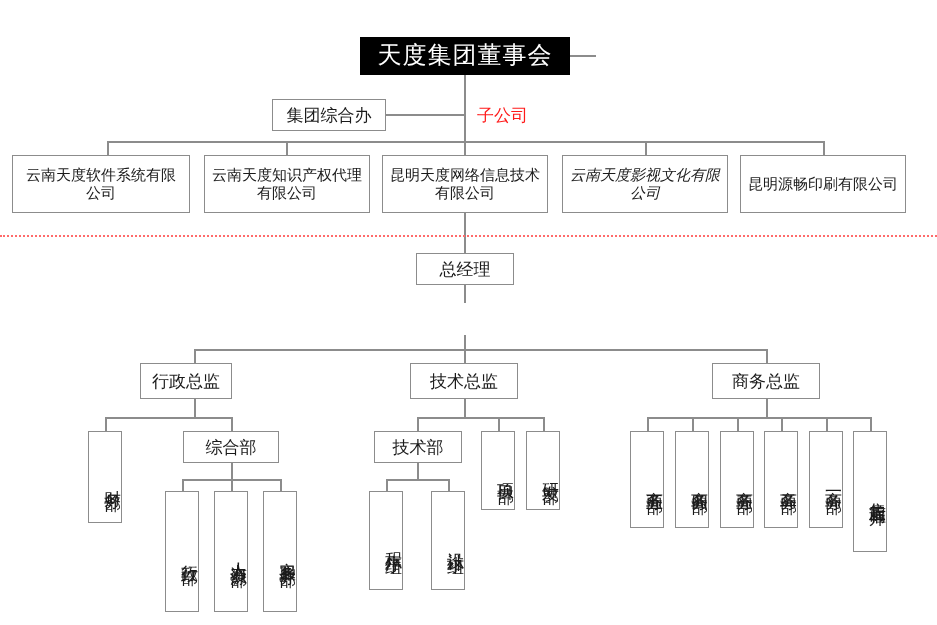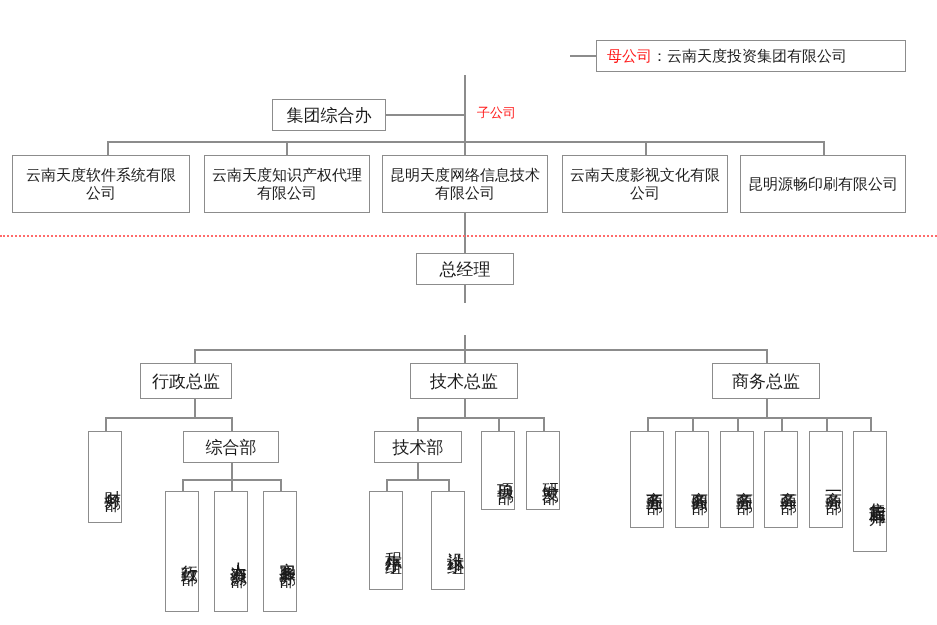--- a/index.html
+++ b/index.html
@@ -48,21 +48,21 @@
     padding: 0 10px;
     justify-content: flex-start;
   }
   .note .tag { color: #ff1a1a; }
   .note .body { color: #1a1a1a; }
 
   
   .freelabel {
     position: absolute;
     color: #ff1a1a;
-    font-size: 13px;
+    font-size: 17px;
     z-index: 3;
     background: #ffffff;
     padding: 0 3px;
   }
   .node.h15 { font-size: 15px; }
   .node.h17 { font-size: 17px; }
 
   
   .node.vert {
     writing-mode: vertical-rl;
@@ -91,48 +91,45 @@
     height: 0;
     border-top: 2px dotted #ff6b6b;
     z-index: 2;
   }
 </style>
 </head>
 <body>
 
 <div id="chart">
 
+  <div class="node root" style="left:360px; top:37px; width:210px; height:38px;">天度集团董事会</div>
 
   <div class="ln h" style="left:570px; top:55px; width:26px;"></div>
 
-  <div class="node note" style="left:596px; top:40px; width:310px; height:32px;">
-    <span class="tag">母公司</span>
-      <span class="body">：云南天度投资集团有限公司</span>
-  </div>
 
   <div class="ln v" style="left:464px; top:75px; height:66px;"></div>
 
   <div class="node h17" style="left:272px; top:99px; width:114px; height:32px;">集团综合办</div>
 
   <div class="ln h" style="left:386px; top:114px; width:79px;"></div>
 
   <div class="freelabel" style="left:474px; top:104px;">子公司</div>
 
   <div class="ln h" style="left:107px; top:141px; width:716px;"></div>
 
   <div class="ln v" style="left:107px; top:141px; height:14px;"></div>
   <div class="ln v" style="left:286px; top:141px; height:14px;"></div>
   <div class="ln v" style="left:464px; top:141px; height:14px;"></div>
   <div class="ln v" style="left:645px; top:141px; height:14px;"></div>
   <div class="ln v" style="left:823px; top:141px; height:14px;"></div>
 
   <div class="node h15" style="left:12px; top:155px; width:178px; height:58px; padding:0 6px;">云南天度软件系统有限公司</div>
   <div class="node h15" style="left:204px; top:155px; width:166px; height:58px; padding:0 6px;">云南天度知识产权代理有限公司</div>
   <div class="node h15" style="left:382px; top:155px; width:166px; height:58px; padding:16px 6px;">昆明天度网络信息技术有限公司</div>
-  <div class="node h15" style="left:562px; top:155px; width:166px; height:58px; padding:0 6px;">云南天度影视文化有限公司</div>
+  <div class="node h15" style="left:562px; top:155px; width:166px; height:58px; padding:0 6px;font-style:italic;">云南天度影视文化有限公司</div>
   <div class="node h15" style="left:740px; top:155px; width:166px; height:58px; padding:0 2px;">昆明源畅印刷有限公司</div>
 
   <div class="ln v" style="left:464px; top:213px; height:40px;"></div>
 
   <div class="divider" style="top:235px;"></div>
 
   <div class="node h17" style="left:416px; top:253px; width:98px; height:32px;">总经理</div>
 
   <div class="ln v" style="left:464px; top:285px; height:18px;"></div>
 

